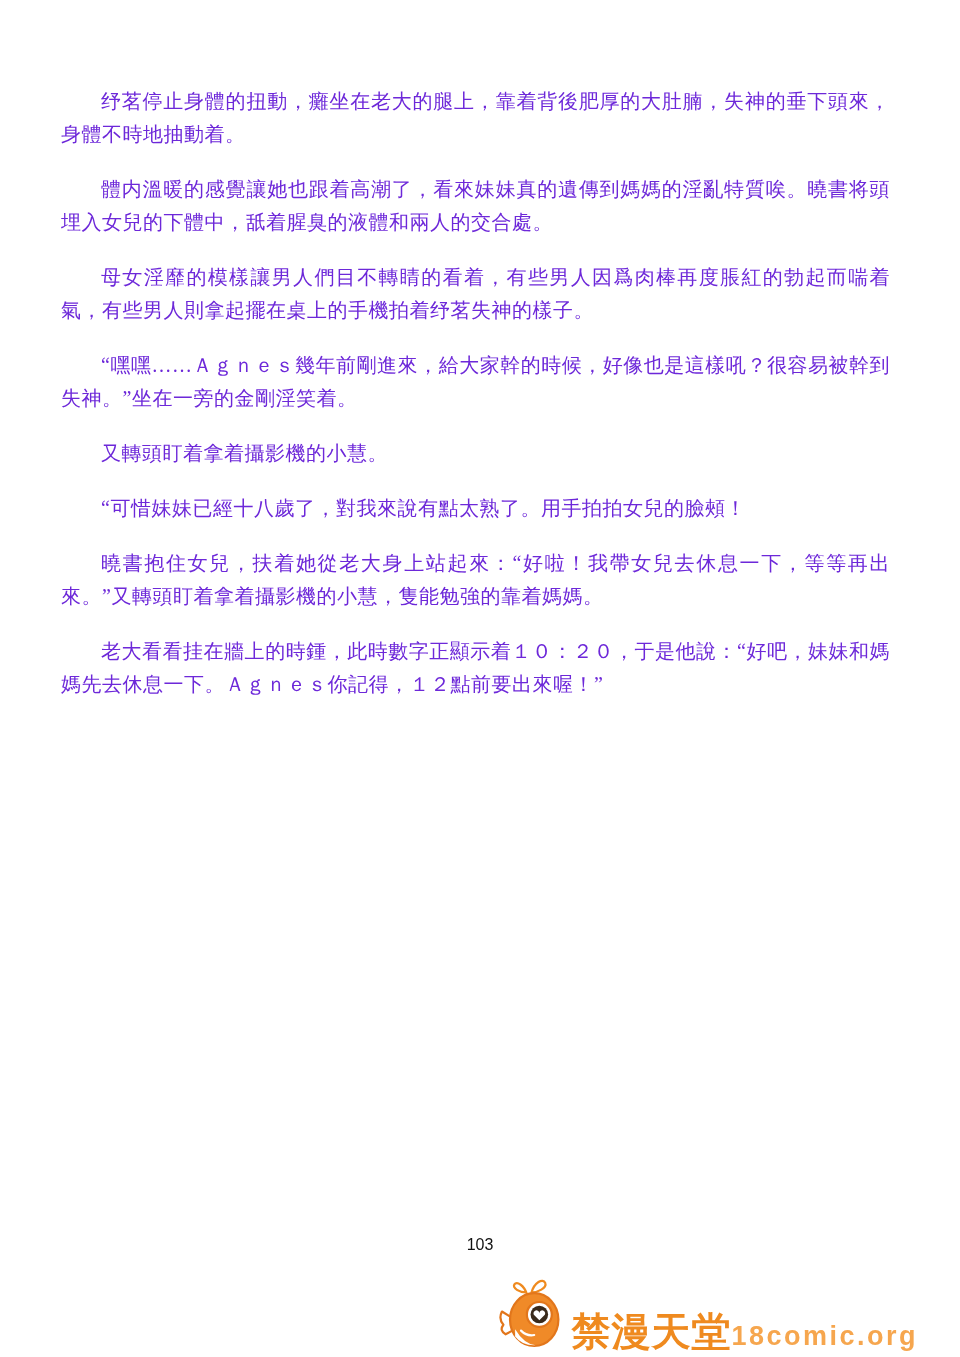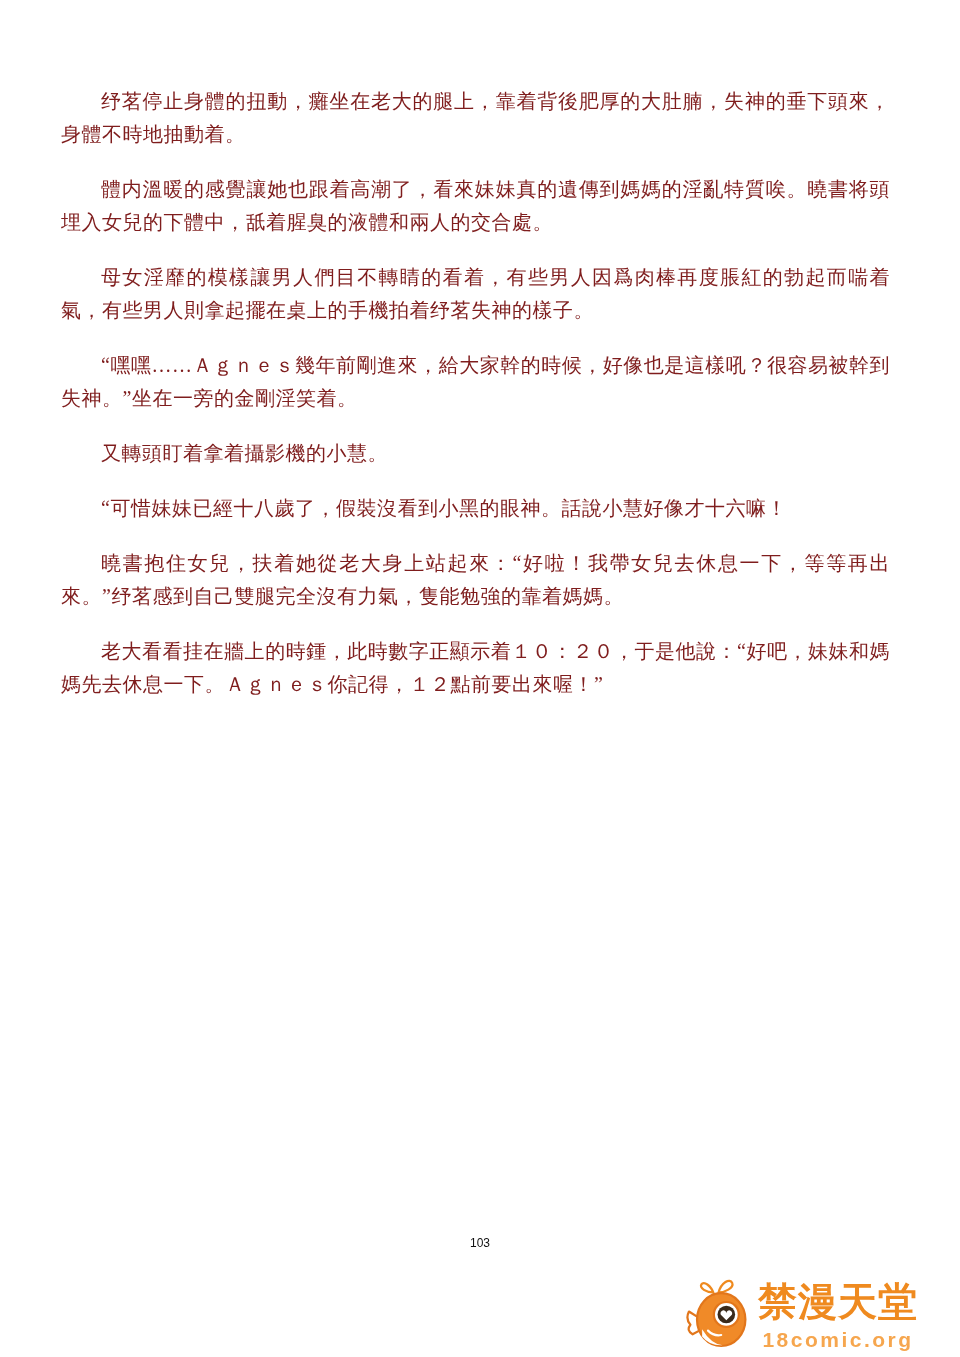--- a/index.html
+++ b/index.html
@@ -23,87 +23,86 @@
   .text-block {
     position: absolute;
     left: 61px;
     right: 62px;
     top: 85px;
   }
   .text-block p {
     margin: 0 8px 22px 0;
     font-size: 20px;
     line-height: 33px;
-    color: #7f1d1d;
+    color: #6d28d9;
     text-align: justify;
     text-indent: 2em;
     letter-spacing: 0.5px;
     word-break: break-all;
   }
   .page-number {
     position: absolute;
     left: 0;
     right: 0;
     top: 1236px;
     text-align: center;
-    font-size: 12px;
+    font-size: 16px;
     color: #111111;
     font-family: "Liberation Sans", sans-serif;
   }
   .site-logo {
     position: absolute;
     right: 42px;
     bottom: 6px;
     display: flex;
     align-items: flex-end;
   }
   .mascot {
     width: 66px;
     height: 74px;
     flex: 0 0 auto;
     margin-right: 6px;
     margin-bottom: 1px;
   }
   .logo-text {
     display: flex;
-    flex-direction: column;
     align-items: center;
     font-family: "Liberation Sans", sans-serif;
   }
   .site-name {
     font-size: 39px;
     line-height: 38px;
     font-weight: bold;
     color: #ef8a1f;
     letter-spacing: 1px;
     white-space: nowrap;
   }
   .site-url {
-    font-size: 21px;
+    font-size: 27px;
     line-height: 22px;
     font-weight: bold;
     color: #f6a64e;
     letter-spacing: 2.5px;
     margin-top: 8px;
     white-space: nowrap;
   }
 </style>
 </head>
 <body>
 
 <div class="page">
 
   <div class="text-block">
     <p>纾茗停止身體的扭動，癱坐在老大的腿上，靠着背後肥厚的大肚腩，失神的垂下頭來，身體不時地抽動着。</p>
     <p>體内溫暖的感覺讓她也跟着高潮了，看來妹妹真的遺傳到媽媽的淫亂特質唉。曉書将頭埋入女兒的下體中，舐着腥臭的液體和兩人的交合處。</p>
     <p>母女淫靡的模樣讓男人們目不轉睛的看着，有些男人因爲肉棒再度脹紅的勃起而喘着氣，有些男人則拿起擺在桌上的手機拍着纾茗失神的樣子。</p>
     <p>“嘿嘿……Ａｇｎｅｓ幾年前剛進來，給大家幹的時候，好像也是這樣吼？很容易被幹到失神。”坐在一旁的金剛淫笑着。</p>
     <p>又轉頭盯着拿着攝影機的小慧。</p>
-    <p>“可惜妹妹已經十八歲了，假裝沒看到小黑的眼神。話說小慧好像才十六嘛！</p>
-    <p>曉書抱住女兒，扶着她從老大身上站起來：“好啦！我帶女兒去休息一下，等等再出來。”纾茗感到自己雙腿完全沒有力氣，隻能勉強的靠着媽媽。</p>
+    <p>“可惜妹妹已經十八歲了，對我來說有點太熟了。用手拍拍女兒的臉頰！</p>
+    <p>曉書抱住女兒，扶着她從老大身上站起來：“好啦！我帶女兒去休息一下，等等再出來。”又轉頭盯着拿着攝影機的小慧，隻能勉強的靠着媽媽。</p>
     <p>老大看看挂在牆上的時鍾，此時數字正顯示着１０：２０，于是他說：“好吧，妹妹和媽媽先去休息一下。Ａｇｎｅｓ你記得，１２點前要出來喔！”</p>
   </div>
 
   <div class="page-number">103</div>
 
   <div class="site-logo">
     <svg class="mascot" viewBox="0 0 90 100" xmlns="http://www.w3.org/2000/svg">
 
       <path d="M38 24 C34 12 24 6 21 11 C18 16 28 22 37 22" fill="none" stroke="#ef8a1f" stroke-width="3" stroke-linecap="round"></path>
       <path d="M44 23 C48 8 60 2 63 9 C66 16 52 22 45 22" fill="none" stroke="#ef8a1f" stroke-width="3" stroke-linecap="round"></path>

